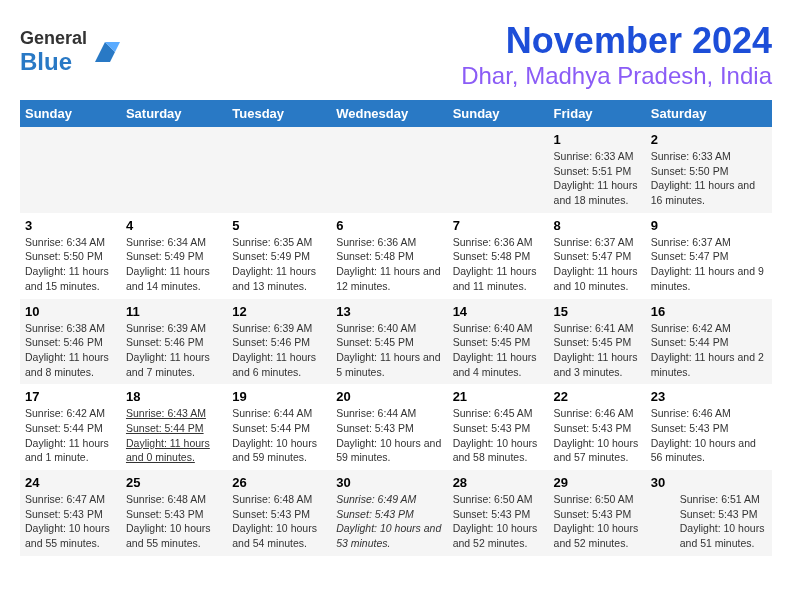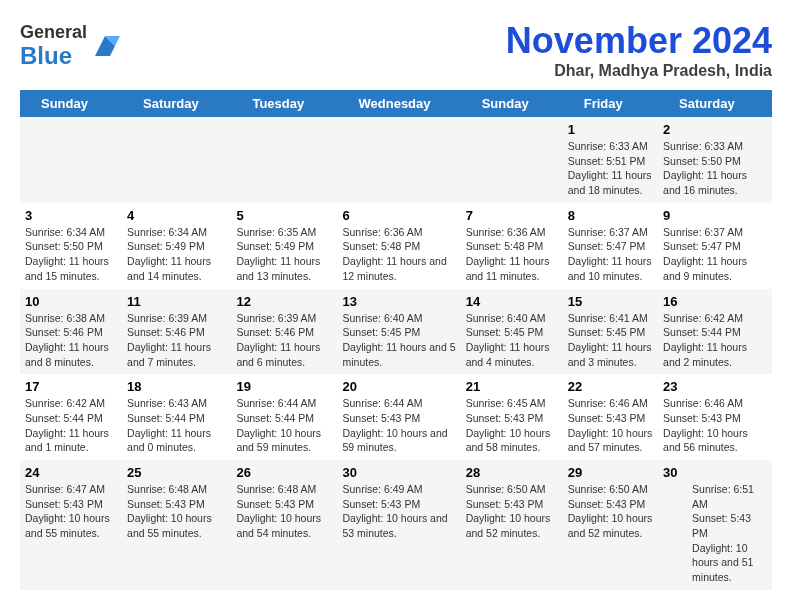--- a/index.html
+++ b/index.html
@@ -12,21 +12,21 @@
     }
     .header-section {
       display: flex;
       justify-content: space-between;
       align-items: flex-start;
       margin-bottom: 10px;
     }
     .logo {
       display: flex;
       align-items: center;
-      margin-top: 3px;
+      margin-top: 9px;
     }
     .logo-text {
       display: flex;
       flex-direction: column;
       line-height: 1.1;
     }
     .logo-general {
       font-size: 18px;
       font-weight: bold;
       color: #333;
@@ -43,35 +43,34 @@
     }
     .title-section {
       text-align: right;
     }
     .month-title {
       font-size: 36px;
       font-weight: bold;
       color: #1d4ed8;
     }
     .location-title {
-      font-size: 16px;
-      color: #404040;
-      font-weight: bold;
+      font-size: 24px;
+      color: #8b5cf6;
     }
     table {
       width: 100%;
       border-collapse: collapse;
       font-size: 11px;
     }
     thead tr {
       background-color: #2979c5;
       color: #fff;
     }
     thead th {
-      padding: 6px 21px;
+      padding: 6px 5px;
       text-align: left;
       font-weight: bold;
       font-size: 13px;
     }
     tbody tr {
       vertical-align: top;
     }
     tbody tr:nth-child(odd) {
       background-color: #f5f5f5;
     }
@@ -242,21 +241,21 @@
       </tr>
       <tr>
         <td>
           <span class="day-number">17</span>
           <div class="day-info" style="white-space: pre-line;">Sunrise: 6:42 AM
 Sunset: 5:44 PM
 Daylight: 11 hours and 1 minute.</div>
         </td>
         <td>
           <span class="day-number">18</span>
-          <div class="day-info" style="white-space: pre-line;">Sunrise: 6:43 AM
+          <div class="day-info" style="white-space: pre-line; text-decoration: underline;">Sunrise: 6:43 AM
 Sunset: 5:44 PM
 Daylight: 11 hours and 0 minutes.</div>
         </td>
         <td>
           <span class="day-number">19</span>
           <div class="day-info" style="white-space: pre-line;">Sunrise: 6:44 AM
 Sunset: 5:44 PM
 Daylight: 10 hours and 59 minutes.</div>
         </td>
         <td>
@@ -298,21 +297,21 @@
 Daylight: 10 hours and 55 minutes.</div>
         </td>
         <td>
           <span class="day-number">26</span>
           <div class="day-info" style="white-space: pre-line;">Sunrise: 6:48 AM
 Sunset: 5:43 PM
 Daylight: 10 hours and 54 minutes.</div>
         </td>
         <td>
           <span class="day-number">30</span>
-          <div class="day-info" style="white-space: pre-line;">Sunrise: 6:49 AM
+          <div class="day-info" style="white-space: pre-line; font-style: italic;">Sunrise: 6:49 AM
 Sunset: 5:43 PM
 Daylight: 10 hours and 53 minutes.</div>
         </td>
         <td>
           <span class="day-number">28</span>
           <div class="day-info" style="white-space: pre-line;">Sunrise: 6:50 AM
 Sunset: 5:43 PM
 Daylight: 10 hours and 52 minutes.</div>
         </td>
         <td>

